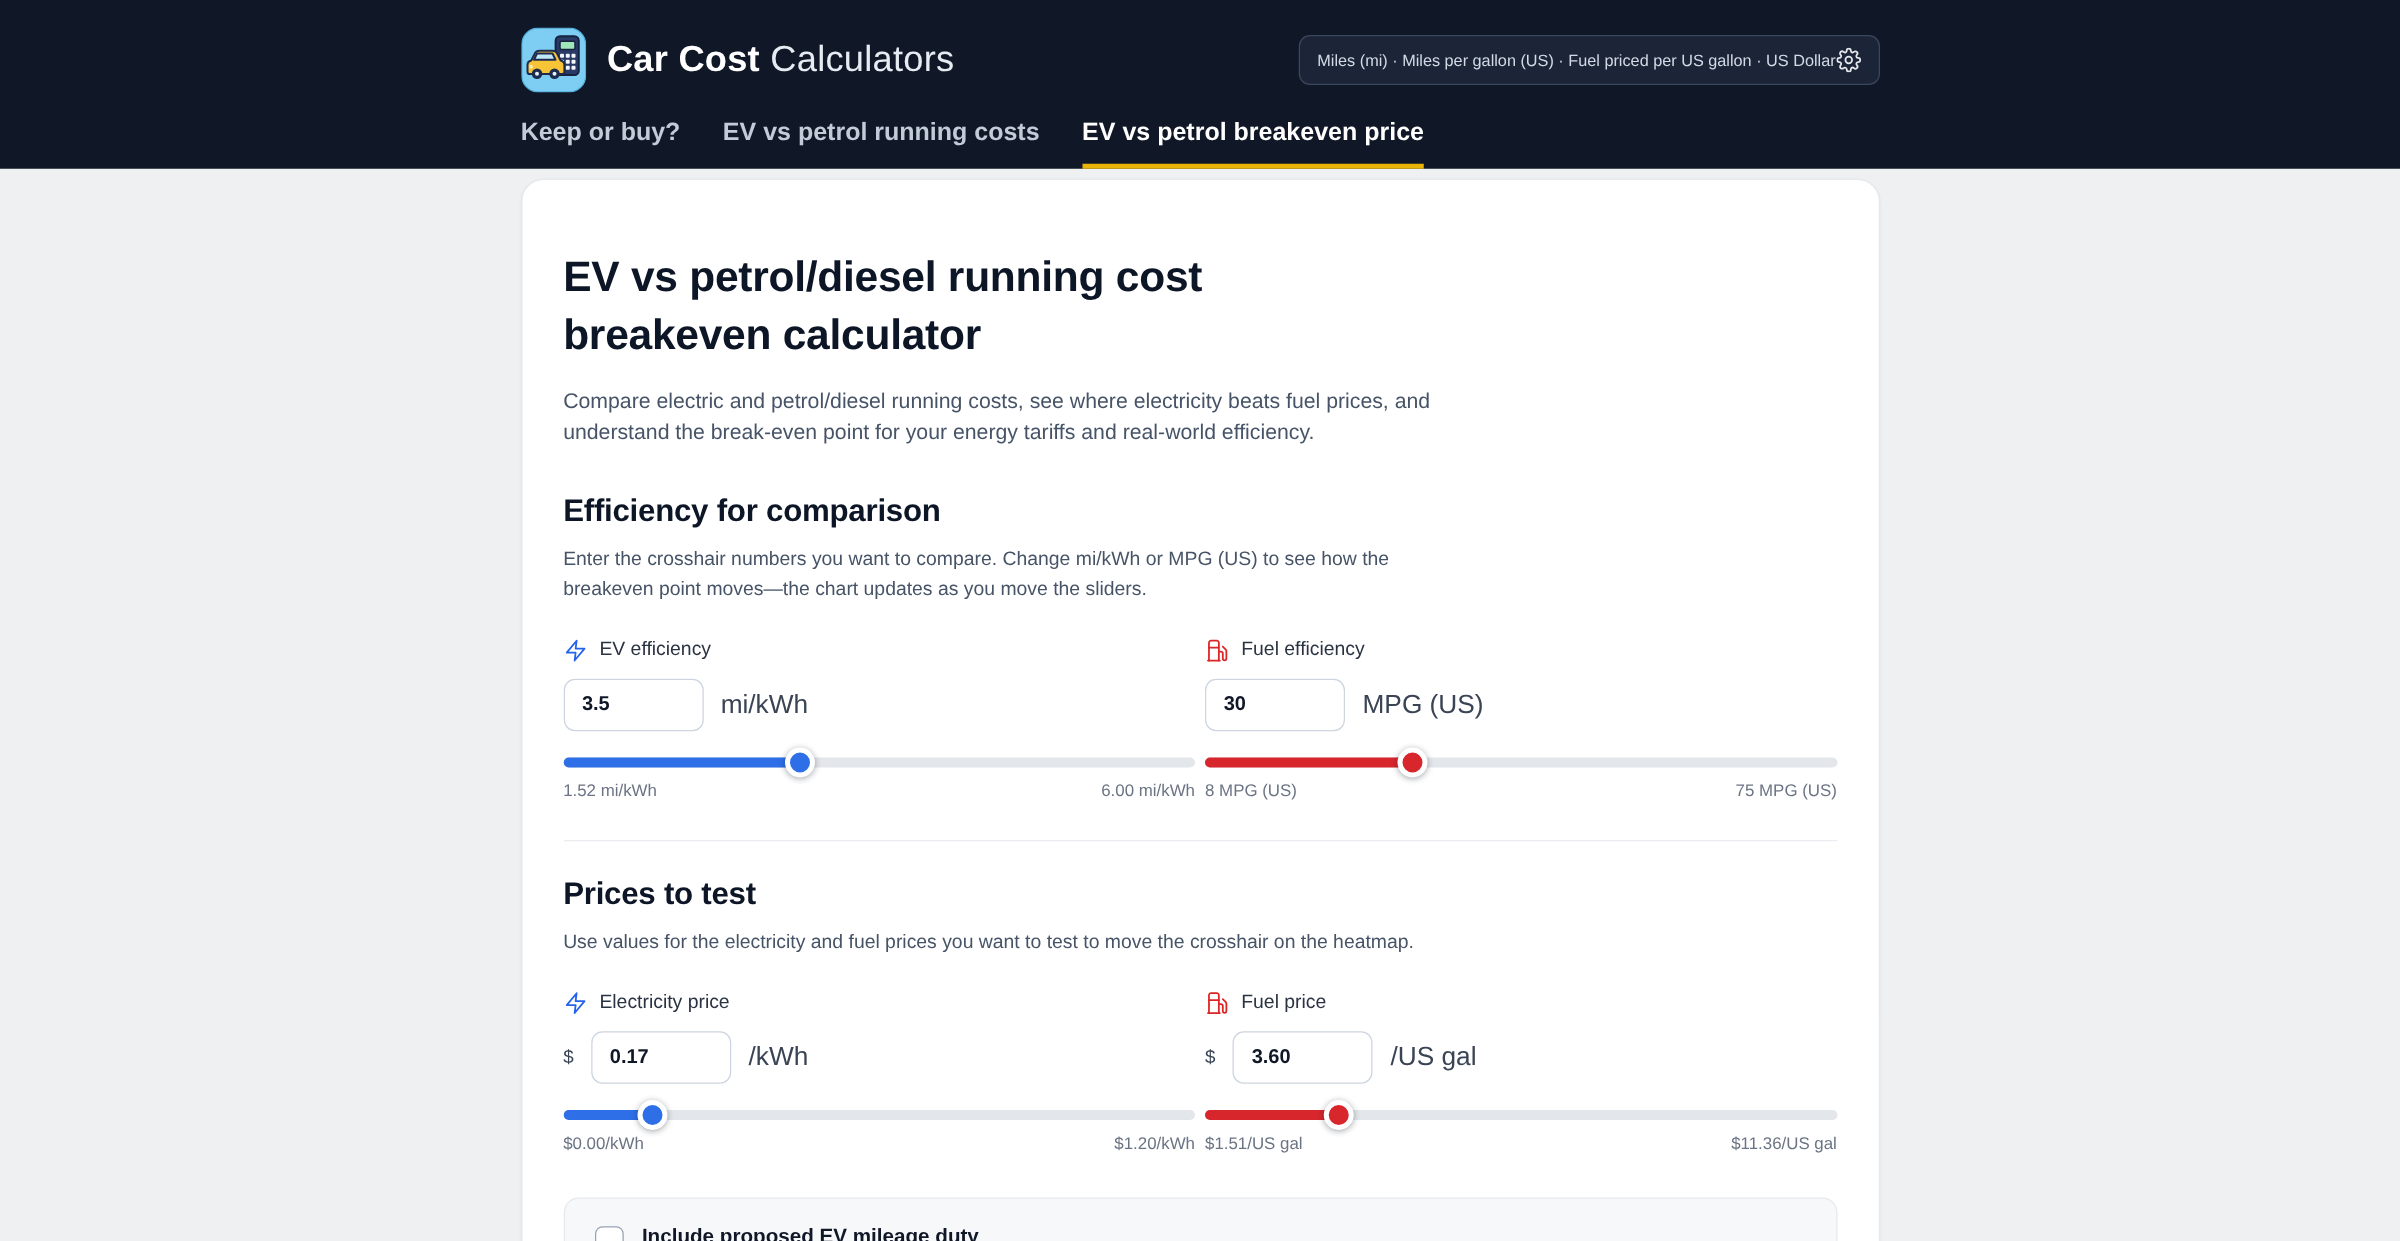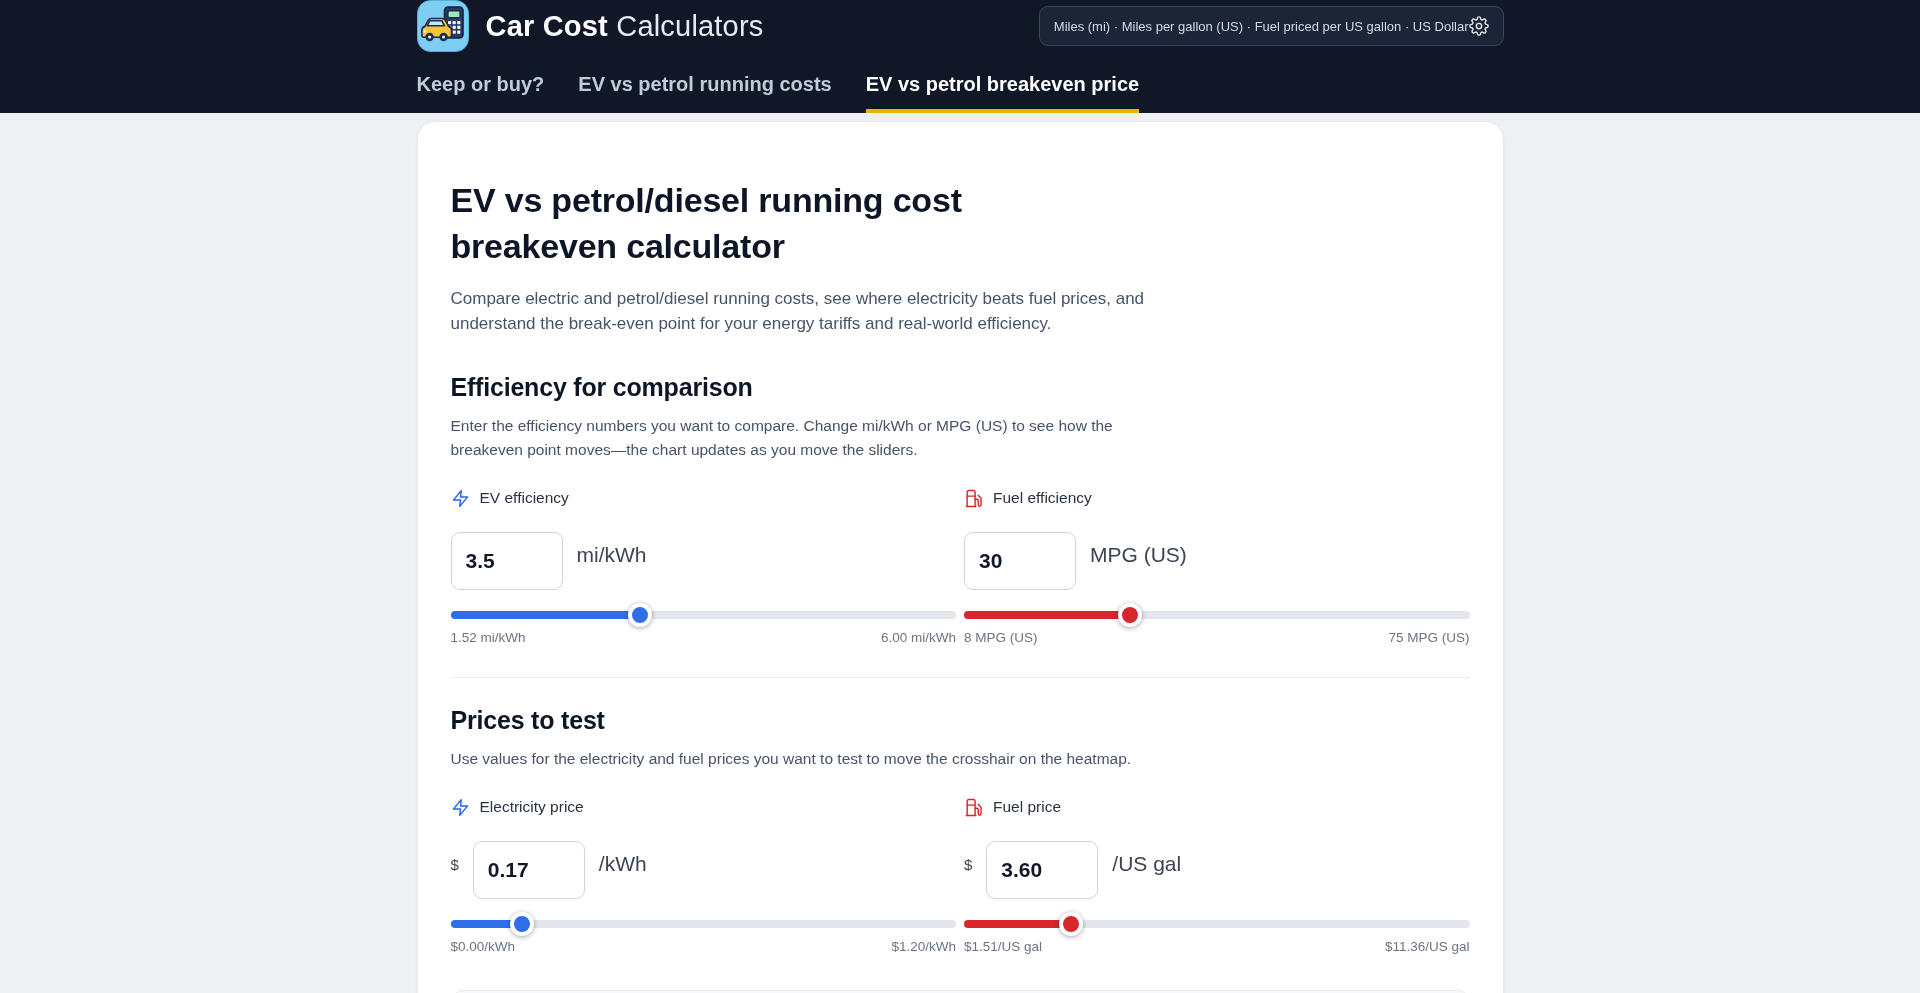--- a/index.html
+++ b/index.html
@@ -14,21 +14,21 @@
   html,body{ margin:0; padding:0; }
   body{
     width:1920px; height:993px; overflow:hidden;
     background:#eef0f2;
     font-family:"Liberation Sans", sans-serif;
     -webkit-font-smoothing:antialiased;
   }
   .shell{ width:1087px; margin:0 auto; }
 
   
-  .app-header{ background:#101828; }
+  .app-header{ background:#101828; padding-top:22px; }
   .topbar{ display:flex; justify-content:space-between; align-items:center; }
   .brand{ display:flex; align-items:center; gap:17px; }
   .brand-logo{ width:52px; height:52px; display:block; }
   .brand-title{ font-size:29px; color:#e7ebf2; font-weight:400; letter-spacing:.2px; white-space:nowrap; }
   .brand-title .bold{ font-weight:700; color:#ffffff; }
   .units-pill{
     display:flex; align-items:center; 
     background:#1b2537; border:1px solid #3a465c; border-radius:9px;
     padding:9px 14px; color:#d3dae5; font-size:13px; white-space:nowrap; cursor:pointer;
   }
@@ -53,23 +53,23 @@
   .intro{ margin:0 0 36px; font-size:17px; line-height:1.5; color:var(--body-text); max-width:730px; }
   h2{ margin:0 0 12px; font-size:25px; font-weight:700; color:var(--ink); letter-spacing:-.2px; }
   .section-desc{ margin:0 0 27px; font-size:15.5px; line-height:1.55; color:var(--body-text); }
   .section-desc.narrow{ max-width:690px; }
 
   .controls-grid{ display:grid; grid-template-columns:1fr 1fr; column-gap:8px; }
   .control-label{ display:flex; align-items:center; gap:10px; font-size:15.5px; color:#2a3342; }
   .control-label svg{ width:19px; height:19px; flex:none; }
   .value-row{ margin-top:13px; display:flex; align-items:center; gap:14px; }
   .num-input{
-    width:112px; height:58px; border:1px solid #cdd5e0; border-radius:9px;
-    padding:0 14px; font-size:21px; font-weight:700; color:#101828;
-    font-family:inherit; outline:none; background:#fff;margin-top:11px;
+    width:112px; height:42px; border:1px solid #cdd5e0; border-radius:9px;
+    padding:0 14px; font-size:16px; font-weight:700; color:#101828;
+    font-family:inherit; outline:none; background:#fff;
   }
   .currency{ font-size:15px; color:#3a4454; }
   .unit{ font-size:21px; color:#3a4454; }
 
   .slider{ position:relative; height:8px; border-radius:99px; background:#e3e6ea; margin-top:21px; cursor:pointer; }
   .slider .fill{ position:absolute; left:0; top:0; bottom:0; border-radius:99px; }
   .fill.blue{ background:var(--accent-blue); }
   .fill.red{ background:var(--accent-red); }
   .thumb{
     position:absolute; right:-12px; top:50%; transform:translateY(-50%);
@@ -142,21 +142,21 @@
   </div>
 </header>
 
 <main class="shell">
   <section class="card">
 
     <h1>EV vs petrol/diesel running cost breakeven calculator</h1>
     <p class="intro">Compare electric and petrol/diesel running costs, see where electricity beats fuel prices, and understand the break-even point for your energy tariffs and real-world efficiency.</p>
 
     <h2>Efficiency for comparison</h2>
-    <p class="section-desc narrow">Enter the efficiency numbers you want to compare. Change mi/kWh or MPG (US) to see how the breakeven point moves—the chart updates as you move the sliders.</p>
+    <p class="section-desc narrow">Enter the crosshair numbers you want to compare. Change mi/kWh or MPG (US) to see how the breakeven point moves—the chart updates as you move the sliders.</p>
 
     <div class="controls-grid">
 
       <div class="control">
         <div class="control-label">
           <svg viewBox="0 0 24 24" fill="none" stroke="#2563eb" stroke-width="1.8" stroke-linejoin="round">
               <polygon points="13 2 3 14 12 14 11 22 21 10 12 10 13 2"></polygon>
             </svg>
           <span>EV efficiency</span>
         </div>

